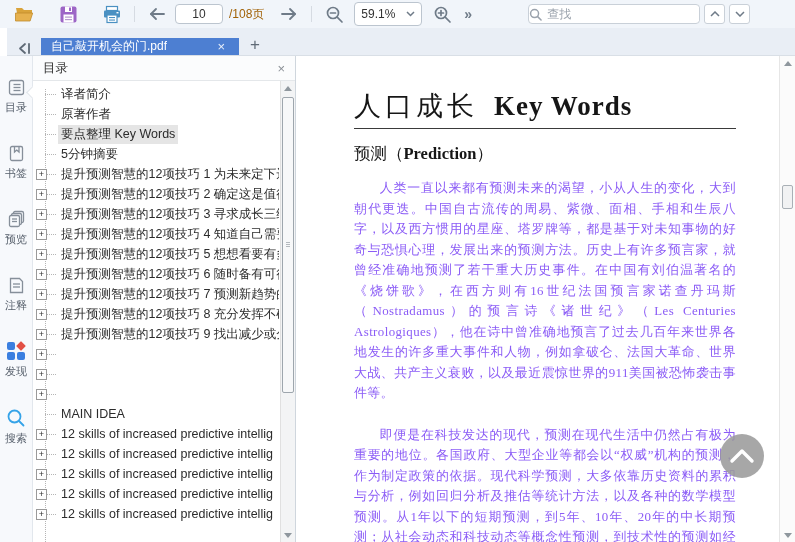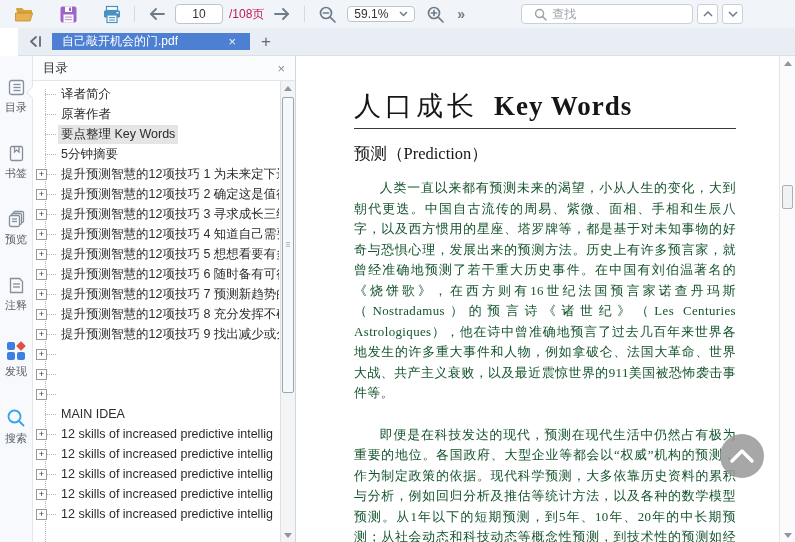--- a/index.html
+++ b/index.html
@@ -7,36 +7,36 @@
               font-family:"Liberation Sans","DejaVu Sans",sans-serif; }
   .app { position:relative; width:795px; height:542px; }
 
   
   .toolbar { position:absolute; top:0; left:0; right:0; height:28px;
              background:#f1f5fa; display:flex; align-items:center; padding-left:12px; }
   .tb-icon { width:24px; height:22px; display:flex; align-items:center; justify-content:center; cursor:pointer; }
   .tb-sep { width:1px; height:16px; background:#d6dbe2; margin:0 10px; }
   .page-input { width:48px; height:20px; border:1px solid #bcc5cf; border-radius:4px;
                 text-align:center; font-size:12px; color:#333; background:#fff; margin:0 6px; }
-  .page-total { font-size:12px; color:#be185d; margin-right:6px; }
-  .zoom-select { width:68px; height:16px; border:1px solid #bcc5cf; border-radius:4px; background:#fff;
+  .page-total { font-size:12px; color:#a16207; margin-right:13px; }
+  .zoom-select { width:68px; height:24px; border:1px solid #bcc5cf; border-radius:4px; background:#fff;
                  display:flex; align-items:center; justify-content:space-between; padding:0 6px; margin:0 8px;
                  font-size:12px; color:#333; cursor:pointer; }
   .more-btn { font-size:14px; font-weight:bold; color:#6f7b88; margin:0 10px; cursor:pointer; }
   .search-box { width:172px; height:20px; border:1px solid #c9d0d8; border-radius:4px; background:#fff;
-                display:flex; align-items:center; padding:0 12px; margin-left:46px; }
+                display:flex; align-items:center; padding:0 0; margin-left:46px; }
   .search-box input { border:none; outline:none; flex:1; font-size:12px; color:#333; margin-left:5px; min-width:0;
                       font-family:"Liberation Sans","DejaVu Sans",sans-serif; }
   .search-box input::placeholder { color:#9aa2ac; }
   .find-btn { width:21px; height:20px; border:1px solid #c9d0d8; border-radius:3px; background:#fff;
               display:flex; align-items:center; justify-content:center; margin-left:4px; cursor:pointer; }
 
   
-  .tabbar { position:absolute; top:28px; left:18px; right:0; height:28px; background:#e9eef5;
-            display:flex; align-items:center; border-bottom:1px solid #d9dfe6; }
+  .tabbar { position:absolute; top:28px; left:7px; right:0; height:28px; background:#e9eef5;
+            display:flex; align-items:flex-end; border-bottom:1px solid #d9dfe6; }
   .tabs-collapse { width:34px; display:flex; align-items:center; justify-content:center; cursor:pointer; }
   .tab { width:198px; background:#4d7fd2; color:#fff; display:flex; align-items:center;
          padding:0 10px; font-size:12px; cursor:pointer; }
   .tab-label { overflow:hidden; white-space:nowrap; }
   .tab-close { margin-left:auto; font-size:13px; color:#eaf0fa; padding:0 4px; cursor:pointer; }
   .new-tab { width:32px; display:flex; align-items:center; justify-content:center;
              font-size:17px; color:#5f6a76; cursor:pointer; }
 
   
   .bodyarea { position:absolute; top:56px; bottom:0; left:0; right:0; display:flex; }
@@ -83,23 +83,23 @@
                background:repeating-linear-gradient(to bottom,#b4b9be 0 1px,transparent 1px 2px); }
 
   
   .main { flex:1; position:relative; background:#fff; overflow:hidden; }
   .doc { padding:33px 59px 0 58px; font-family:"Liberation Serif","DejaVu Serif",serif; color:#161616; }
   .doc-title { font-size:27px; line-height:34px; white-space:nowrap; }
   .title-cn { letter-spacing:4px; }
   .title-en { font-weight:bold; margin-left:16px; letter-spacing:1px;text-align:center; }
   .doc-rule { border-bottom:1.5px solid #3a3a3a; margin-top:5px; }
   .doc-h2 { font-size:16.5px; margin-top:14px; }
-  .doc-h2 .en { font-weight:normal;text-align:center; }
+  .doc-h2 .en { font-weight:bold;text-align:center; }
   .doc p { font-size:12.9px; line-height:20.5px; text-align:justify; text-indent:2em;
-           letter-spacing:0.4px; color:#14532d; }
+           letter-spacing:0.4px; color:#8b5cf6; }
   p.para1 { margin-top:13px; }
   p.para2 { margin-top:21px; }
 
   .back-top { position:absolute; width:44px; height:44px; border-radius:50%;
               background:rgba(152,152,152,.85); top:378px; right:31px; display:flex;
               align-items:center; justify-content:center; cursor:pointer; z-index:5; }
 
   .main-scroll { position:absolute; right:0; top:0; bottom:0; width:16px;
                  background:#fbfbfb; border-left:1px solid #e6e6e6; }
   .main-thumb { position:absolute; left:2px; right:2px; top:129px; height:24px;

